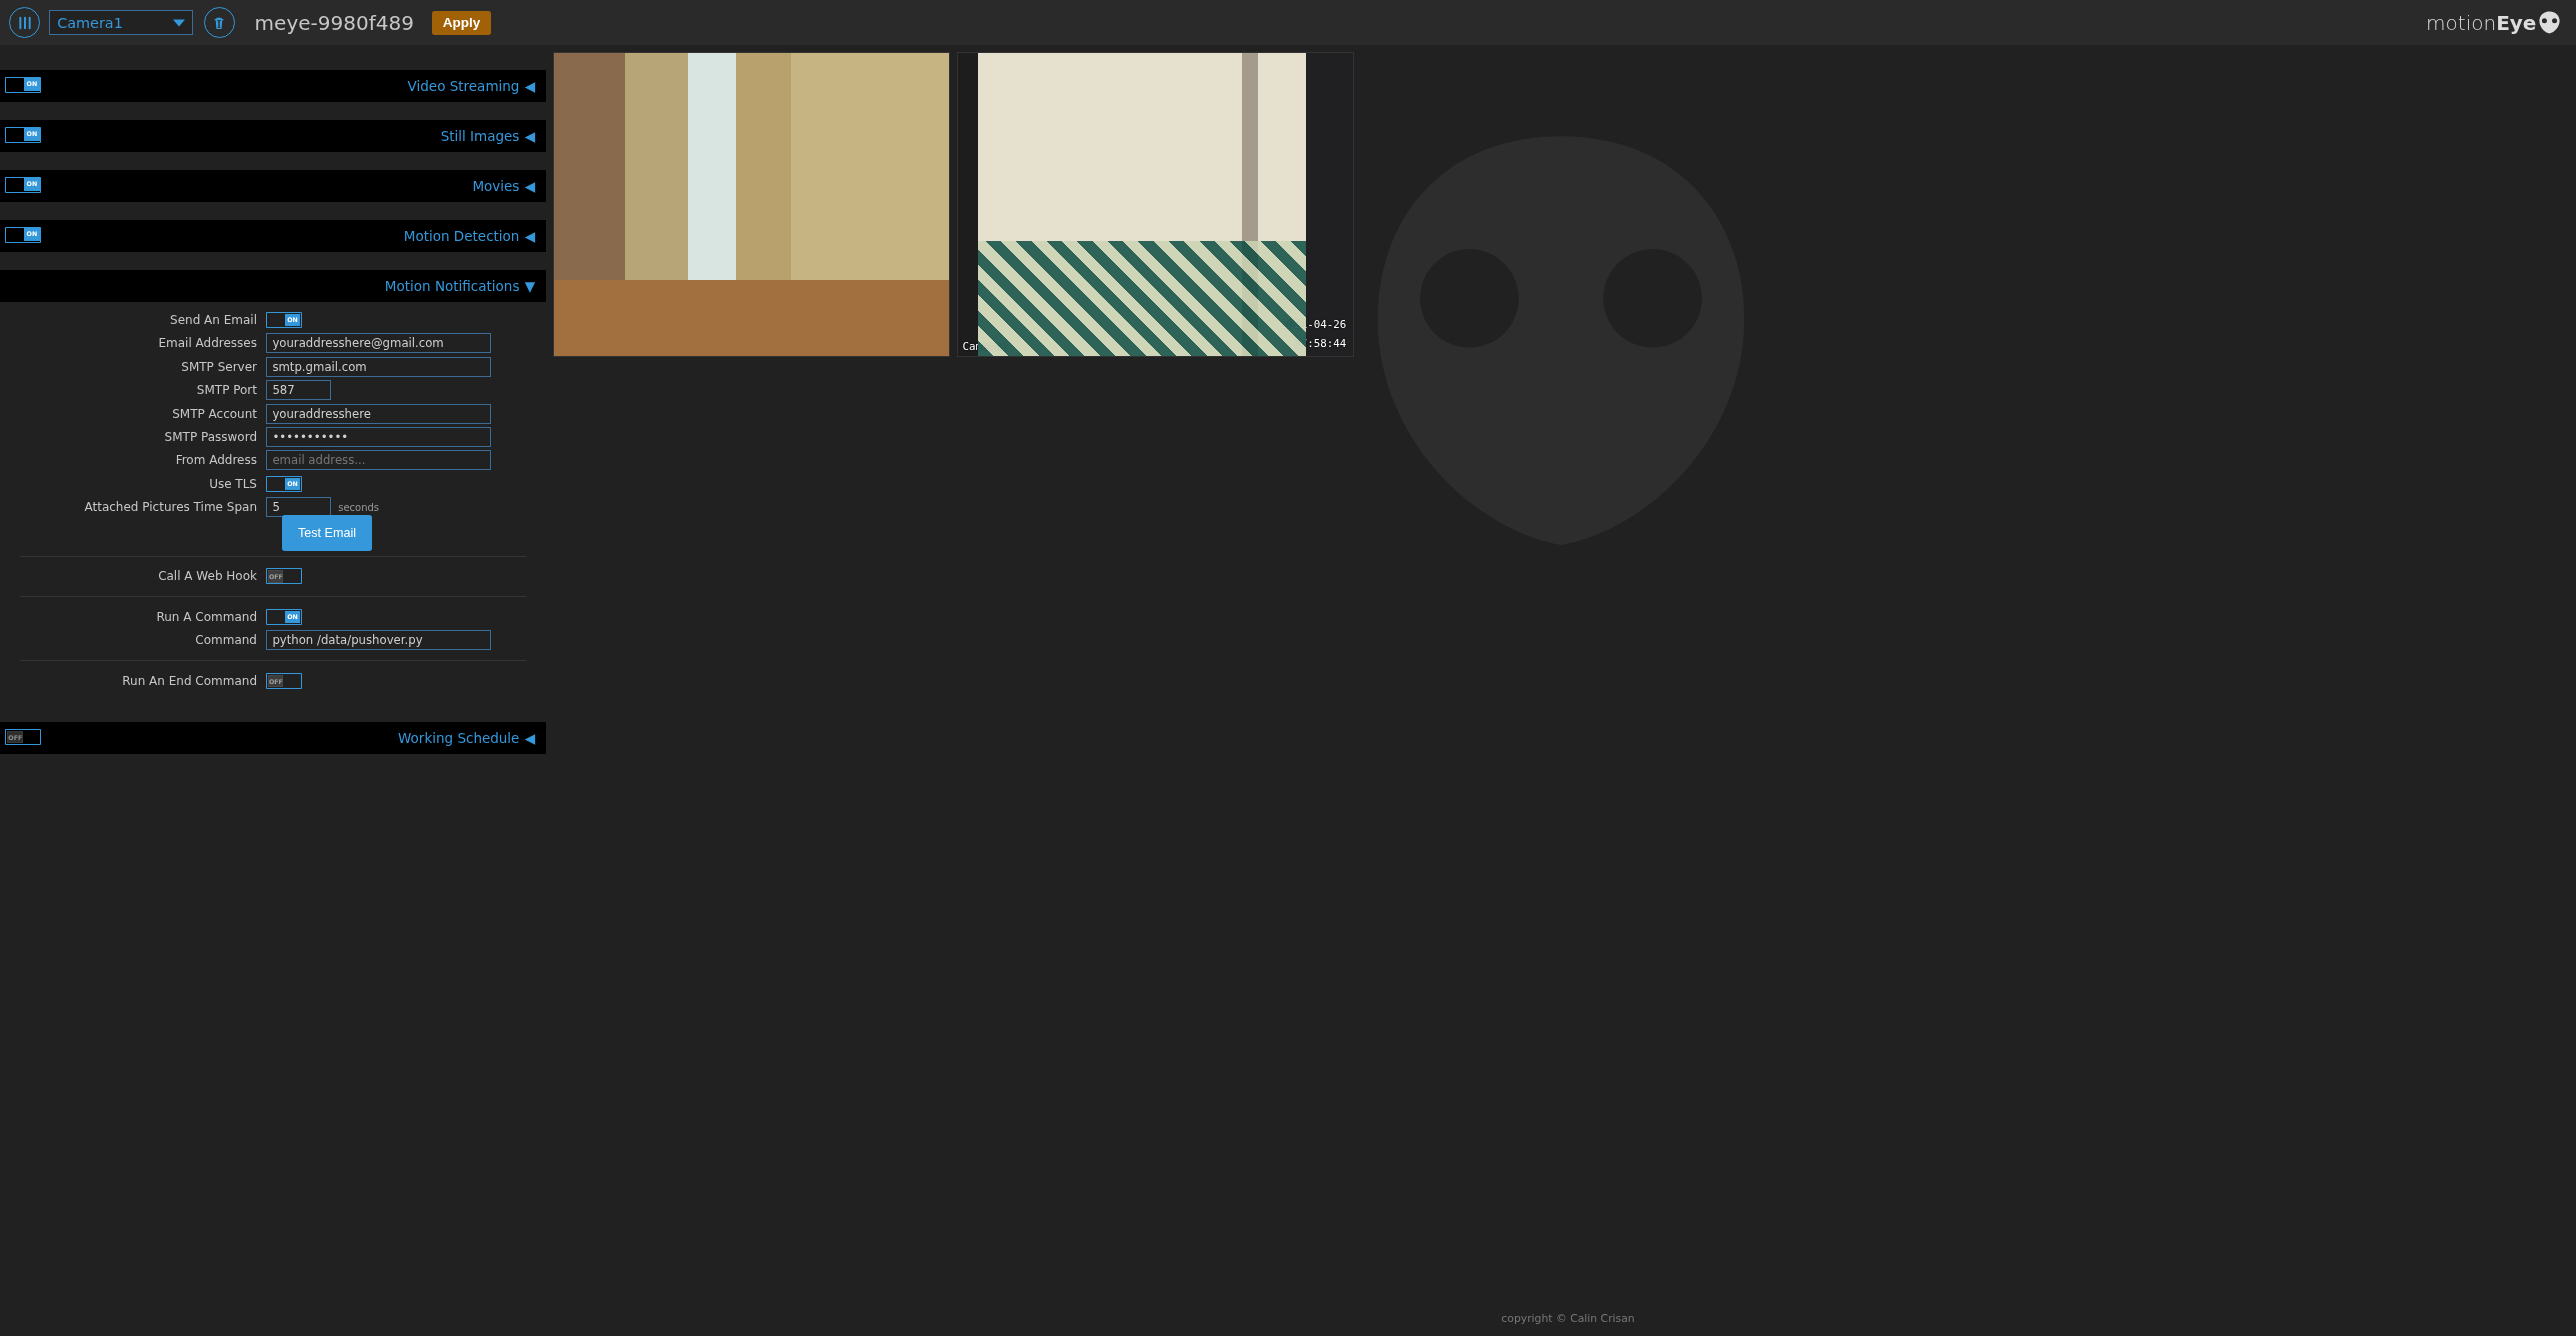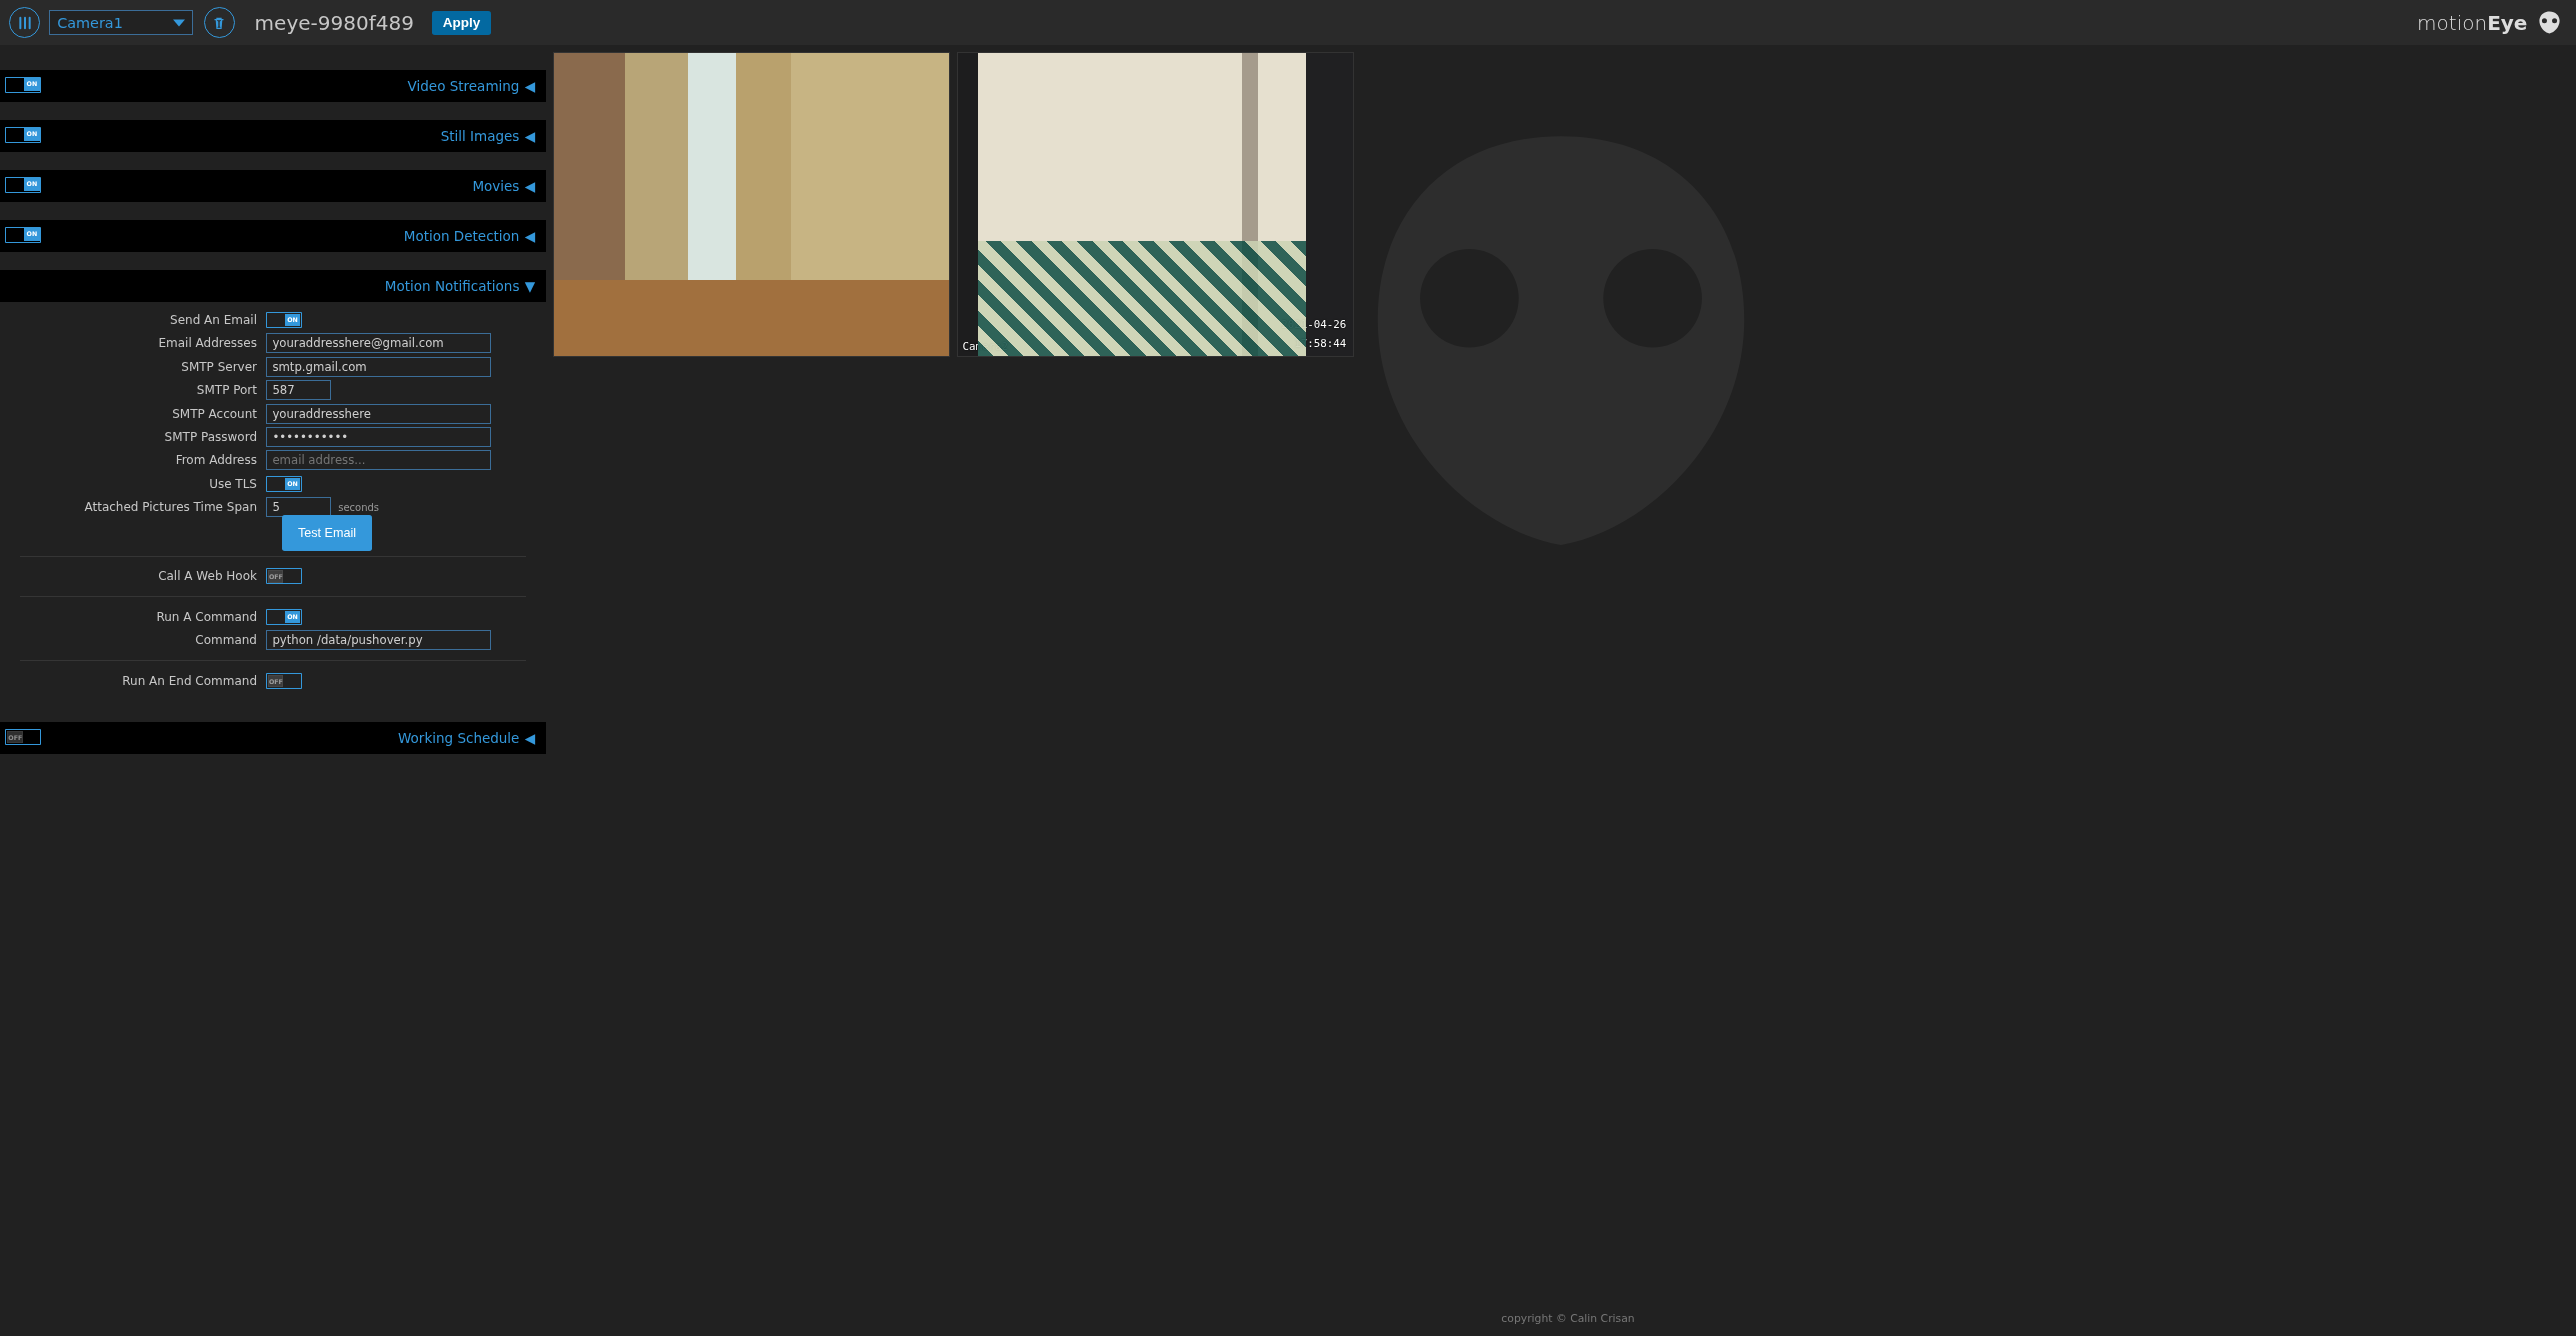--- a/index.html
+++ b/index.html
@@ -41,36 +41,35 @@
   content: "";
   position: absolute;
   right: 7.2px; top: 50%;
   transform: translateY(-50%);
   border-left: 6.3px solid transparent;
   border-right: 6.3px solid transparent;
   border-top: 7.2px solid #3498db;
 }
 .hostname { color: #c7c7c7; font-size: 20px; margin: 0 10.8px; }
 .apply-btn {
-  background: #0369a1;
+  background: #a16207;
   color: #fff;
   border: none;
   border-radius: 2.7px;
   padding: 4.5px 10.8px;
   font-size: 13.5px;
   font-weight: 600;
   cursor: pointer;
   margin-left: 7.2px;
 }
 .brand {
   position: absolute;
   right: 12.6px; top: 0;
   height: 45px;
   display: flex; align-items: center;
-  gap: 9px;
   color: #ddd;
   font-size: 20px;
 }
 .brand .thin { font-weight: 300; }
 .brand .bold { font-weight: 700; }
 
 .page {
   display: flex;
   height: calc(100% - 45px);
   width: 100%;

